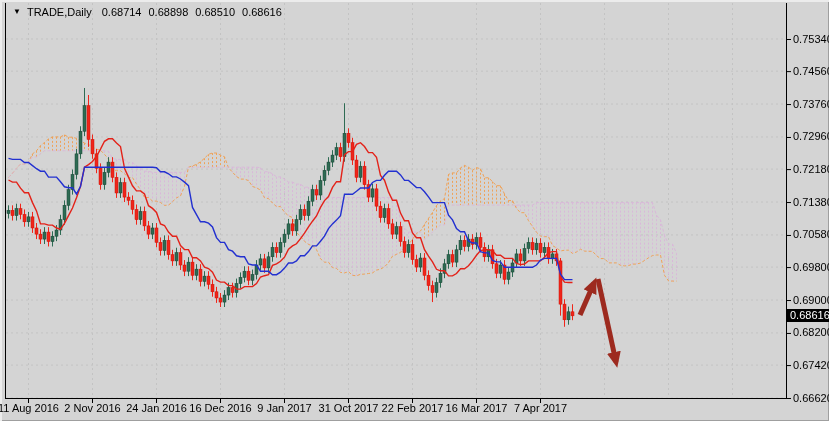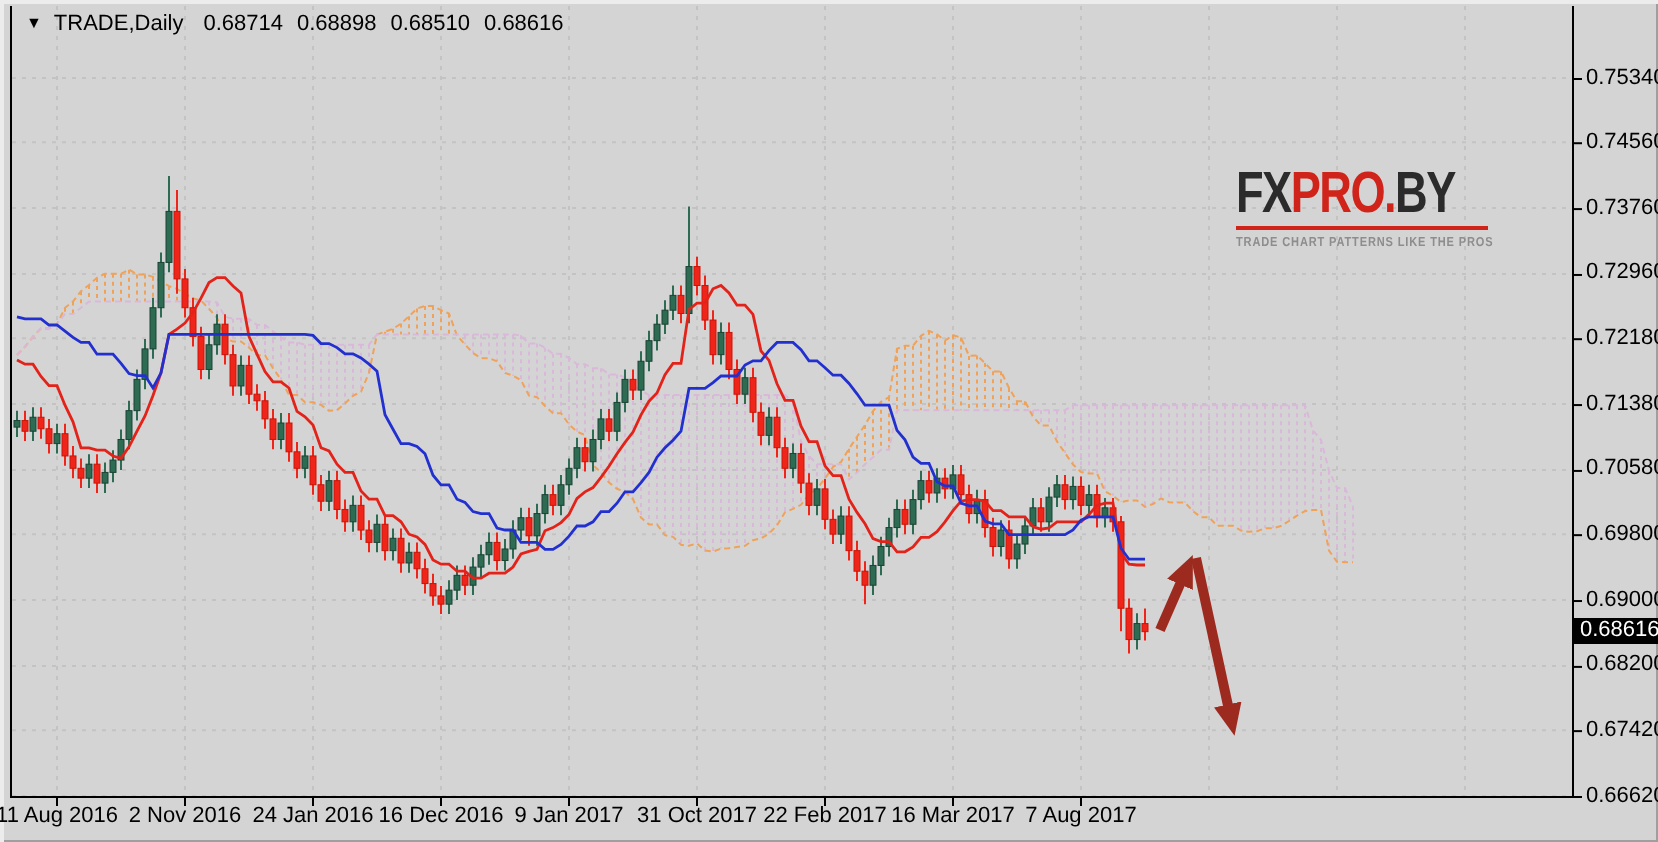--- a/index.html
+++ b/index.html
@@ -585,27 +585,20 @@
     </div>
   <div id="date-axis">
       <div class="date-label" style="left: 28.5px;">11 Aug 2016</div>
       <div class="date-label" style="left: 92.5px;">2 Nov 2016</div>
       <div class="date-label" style="left: 156.5px;">24 Jan 2016</div>
       <div class="date-label" style="left: 220.5px;">16 Dec 2016</div>
       <div class="date-label" style="left: 284.5px;">9 Jan 2017</div>
       <div class="date-label" style="left: 348.5px;">31 Oct 2017</div>
       <div class="date-label" style="left: 412.5px;">22 Feb 2017</div>
       <div class="date-label" style="left: 476.5px;">16 Mar 2017</div>
-      <div class="date-label" style="left: 540.5px;">7 Aug 2017</div>
+      <div class="date-label" style="left: 540.5px;">7 Apr 2017</div>
     </div>
 
   <div class="pricetag" id="pricetag" style="top: 308.825px; background: rgb(0, 0, 0); color: rgb(255, 255, 255);">
     <span>0.68616</span>
   </div>
 
-  <div class="logo">
-    <div class="logo-main">
-      <span id="logo-p1" style="color: rgb(43, 43, 43);">FX</span><span id="logo-p2" style="color: rgb(208, 36, 26);">PRO.</span><span id="logo-p3" style="color: rgb(43, 43, 43);">BY</span>
-    </div>
-    <div class="logo-rule" id="logo-rule" style="background: rgb(208, 36, 26);"></div>
-    <div class="logo-tag" id="logo-tag" style="color: rgb(141, 141, 141);">TRADE CHART PATTERNS LIKE THE PROS</div>
-  </div>
 </div>
 
 </body></html>

